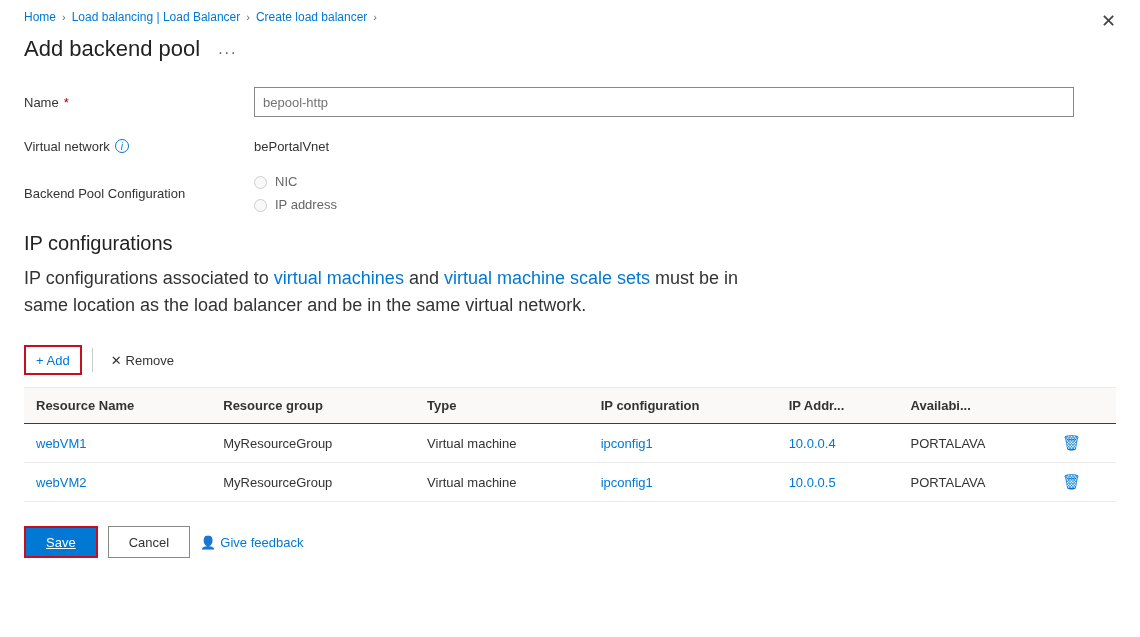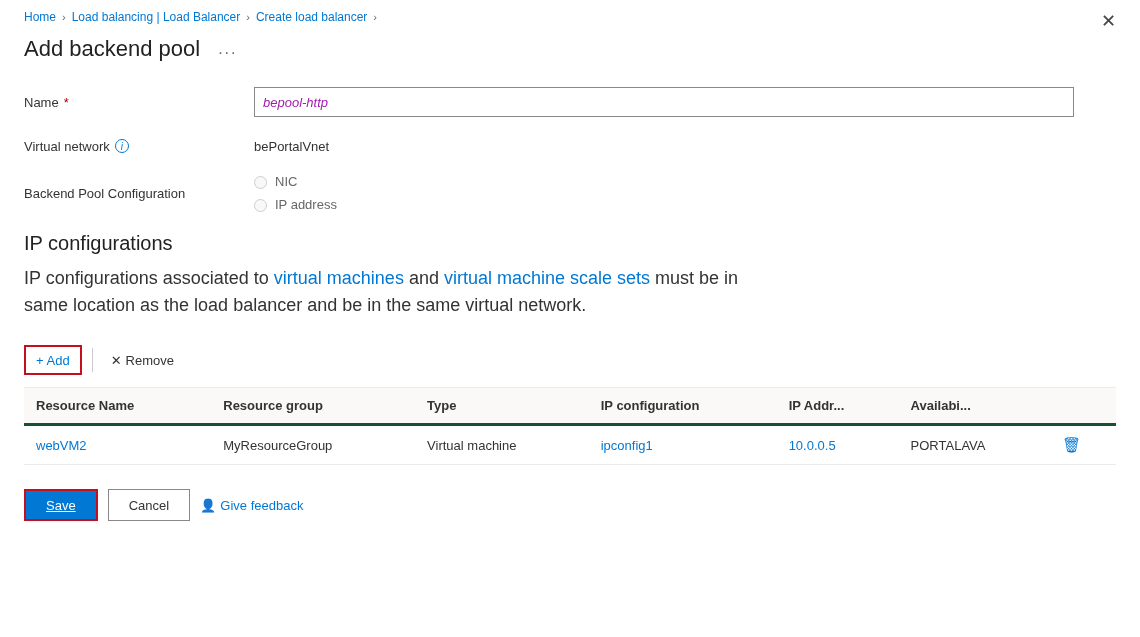--- a/index.html
+++ b/index.html
@@ -103,22 +103,21 @@
       flex: 1;
     }
     .text-input {
       width: 100%;
       max-width: 820px;
       height: 30px;
       border: 1px solid #8a8886;
       padding: 0 8px;
       font-size: 13px;
       outline: none;
-      color: #a21caf;
-      font-style: italic;
+      color: #737373;
     }
     .static-value {
       color: #333;
       font-size: 13px;
     }
     .radio-group {
       display: flex;
       flex-direction: column;
       gap: 8px;
     }
@@ -192,21 +191,21 @@
     .data-table {
       width: 100%;
       border-collapse: collapse;
       font-size: 13px;
     }
     .data-table th {
       text-align: left;
       font-weight: 600;
       padding: 10px 12px;
       color: #333;
-      border-bottom: 3px solid #14532d;
+      border-bottom: 1px solid #14532d;
       background: #faf9f8;
     }
     .data-table td {
       padding: 10px 12px;
       color: #333;
       border-bottom: 1px solid #edebe9;
     }
     .link-text {
       color: #0078d4;
       text-decoration: none;
@@ -342,20 +341,29 @@
             <th>Resource Name</th>
             <th>Resource group</th>
             <th>Type</th>
             <th>IP configuration</th>
             <th>IP Addr...</th>
             <th>Availabi...</th>
             <th></th>
           </tr>
         </thead>
         <tbody id="table-body">
+        <tr>
+    <td><a class="link-text">webVM1</a></td>
+    <td>MyResourceGroup</td>
+    <td>Virtual machine</td>
+    <td><a class="ip-link">ipconfig1</a></td>
+    <td><a class="ip-link">10.0.0.4</a></td>
+    <td>PORTALAVA</td>
+    <td><span class="delete-icon">🗑</span></td>
+  </tr>
             <tr>
     <td><a class="link-text">webVM2</a></td>
     <td>MyResourceGroup</td>
     <td>Virtual machine</td>
     <td><a class="ip-link">ipconfig1</a></td>
     <td><a class="ip-link">10.0.0.5</a></td>
     <td>PORTALAVA</td>
     <td><span class="delete-icon">🗑</span></td>
   </tr>
           </tbody>

